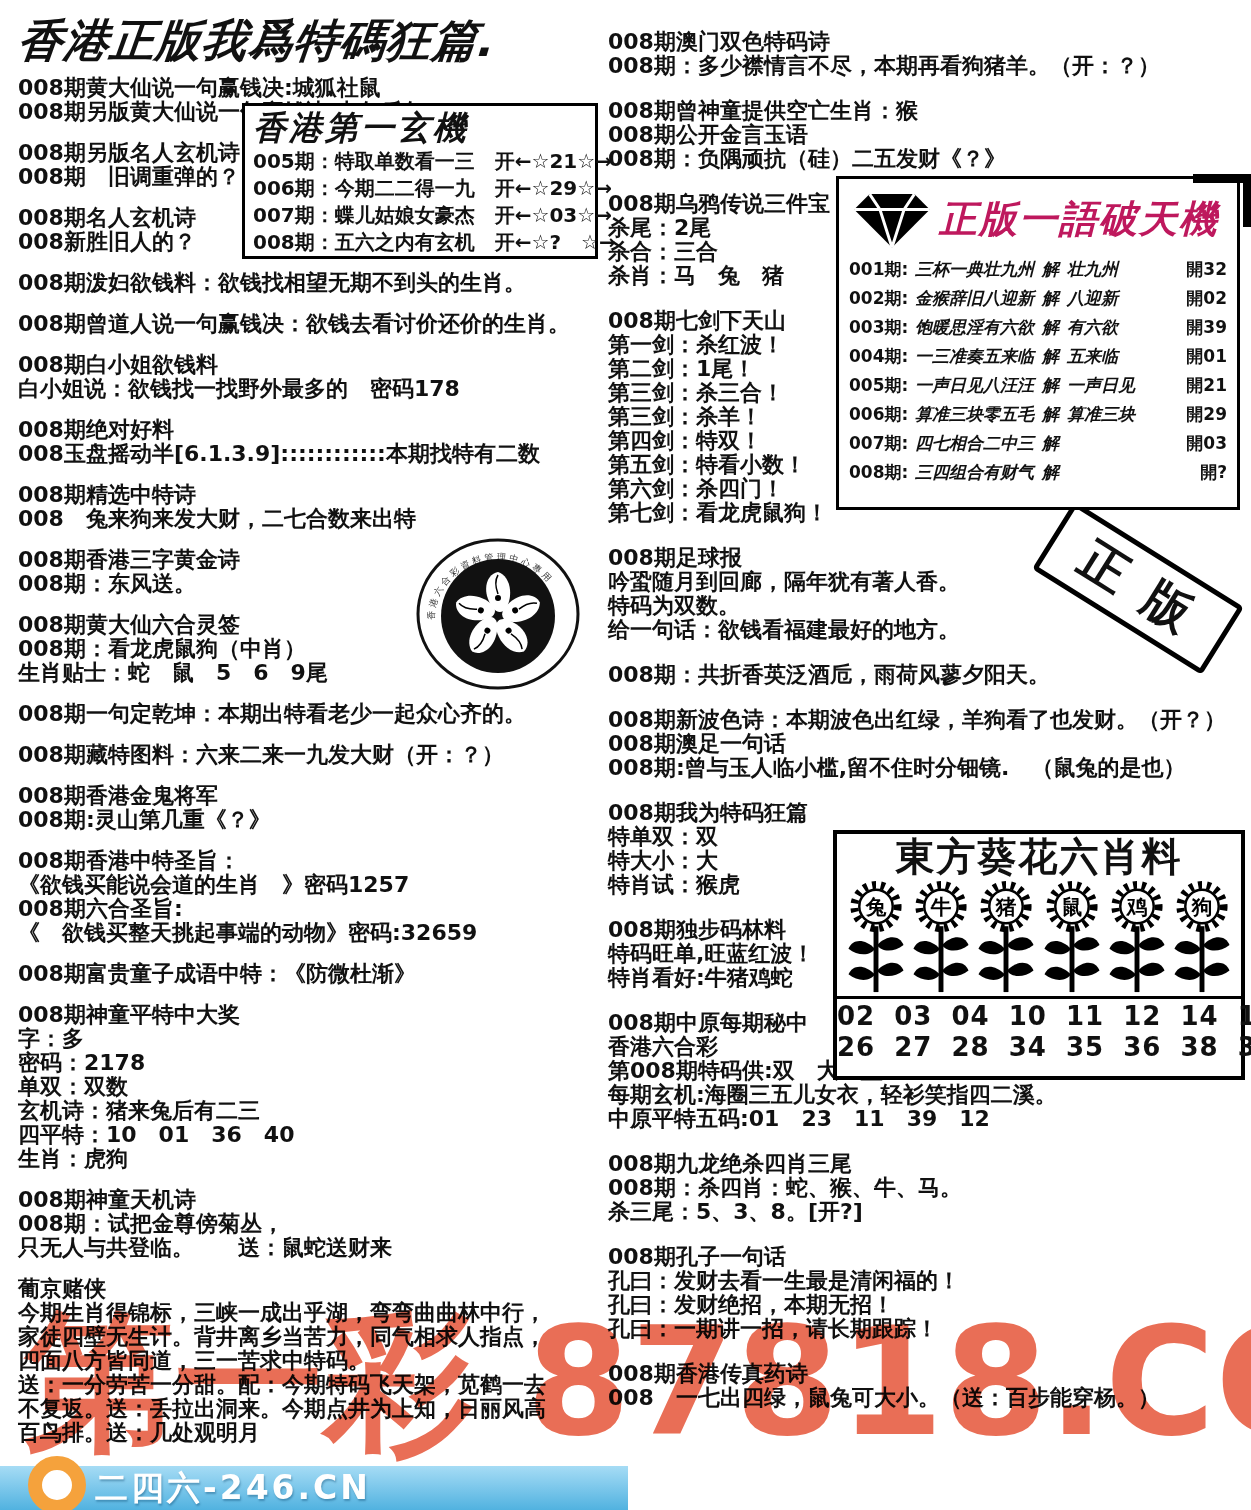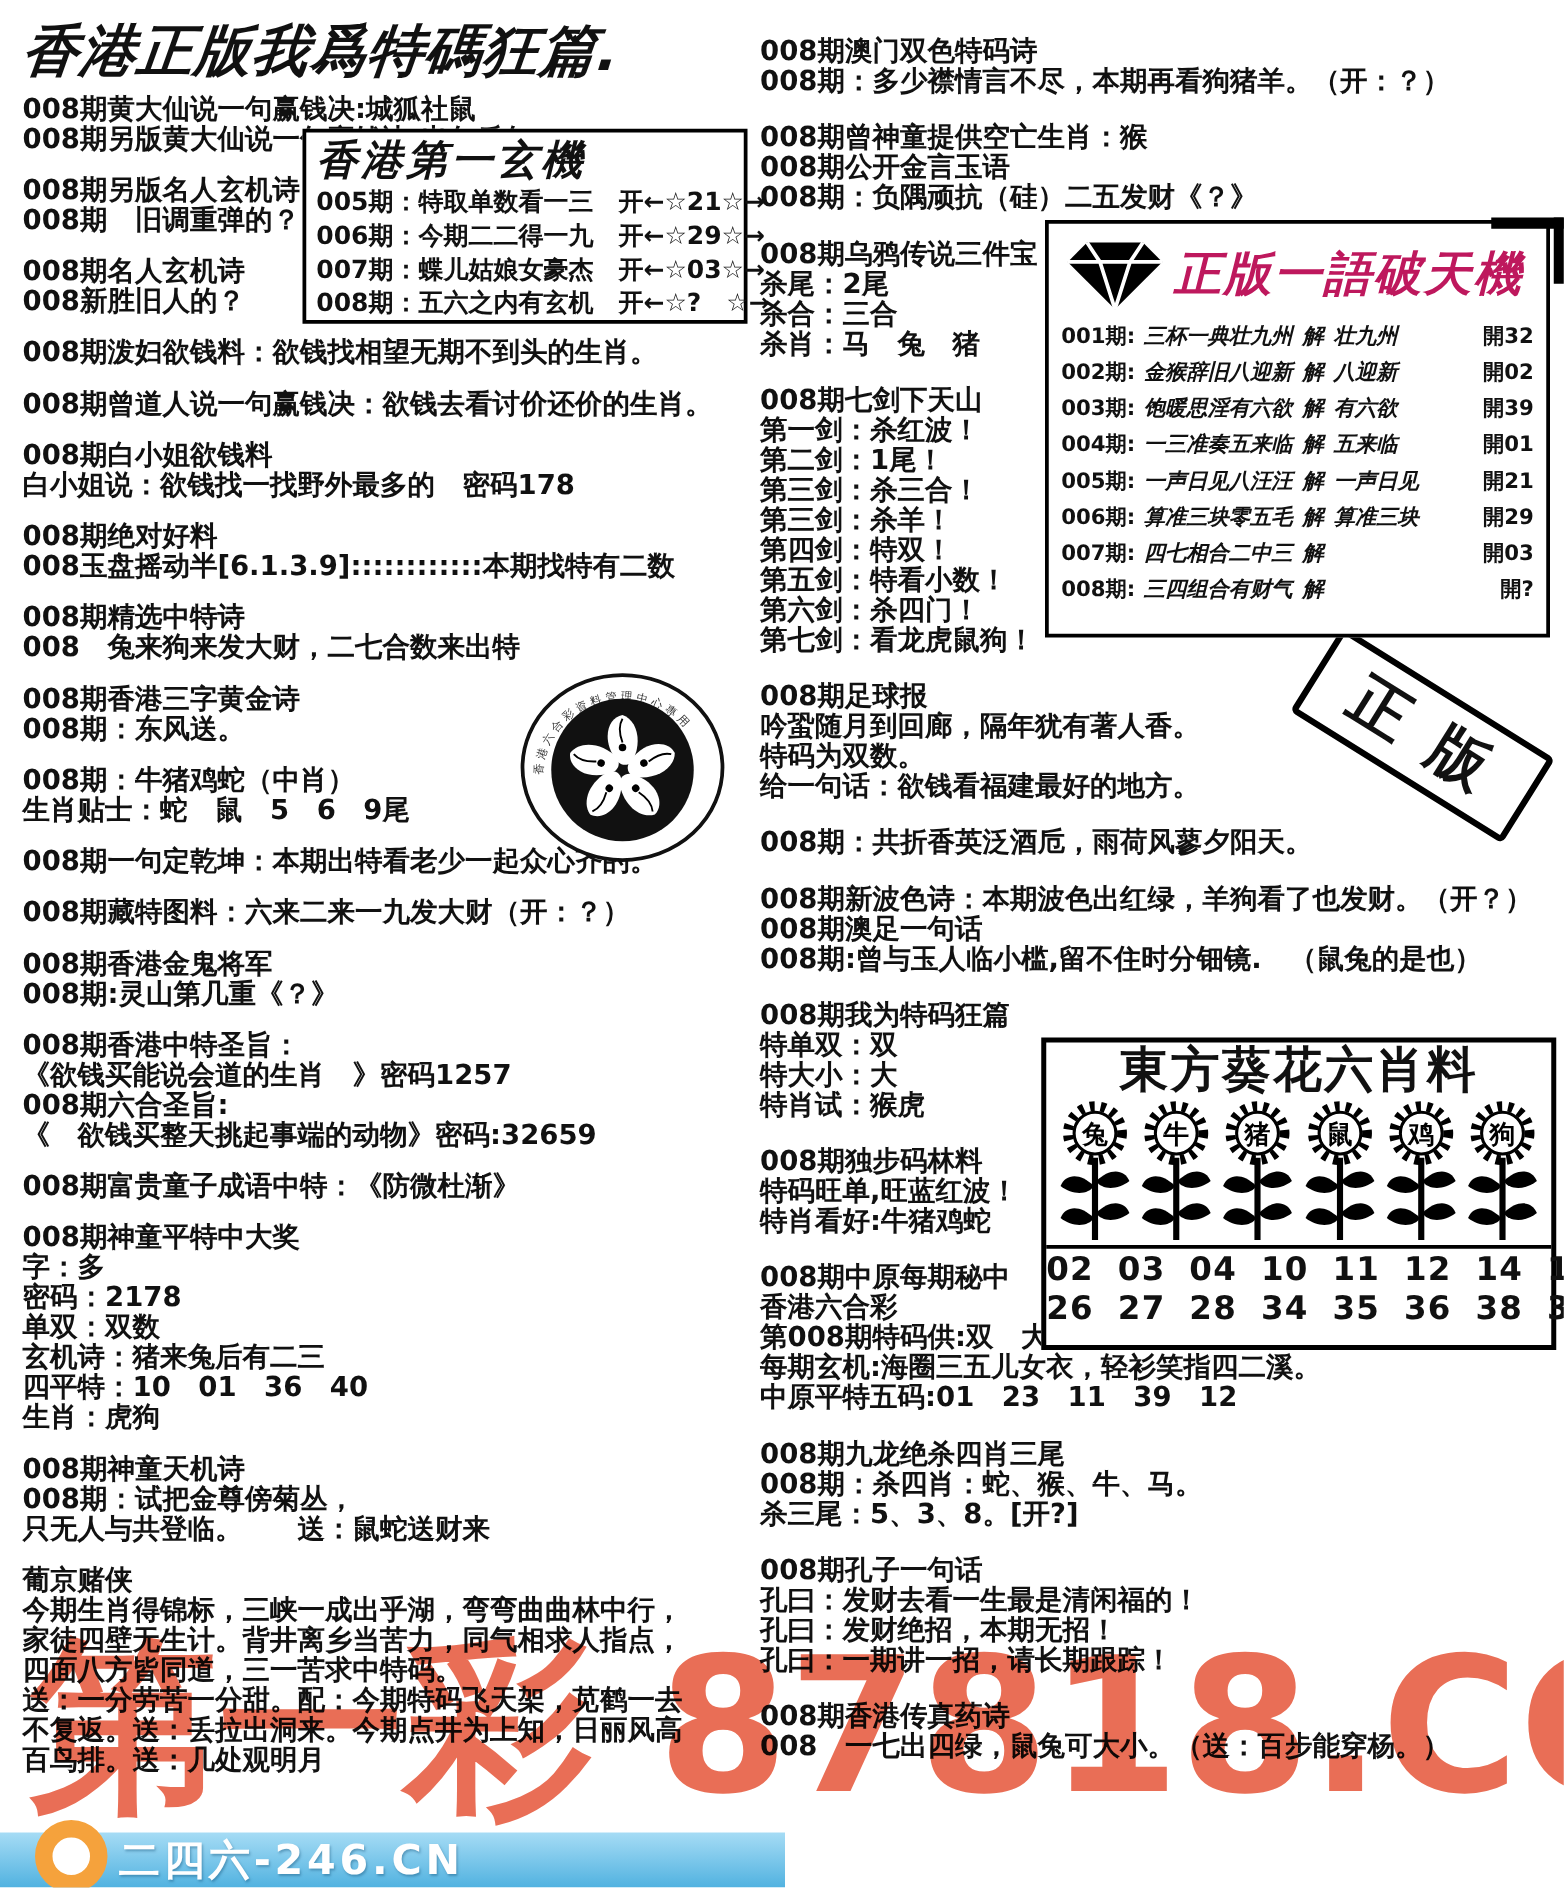--- a/index.html
+++ b/index.html
@@ -115,21 +115,22 @@
       </section>
       <section class="sec">
         <div class="ln">008期精选中特诗</div>
         <div class="ln">008　兔来狗来发大财，二七合数来出特</div>
       </section>
       <section class="sec">
         <div class="ln">008期香港三字黄金诗</div>
         <div class="ln">008期：东风送。</div>
       </section>
       <section class="sec">
-        <div class="ln">008期：牛猪鸡蛇（中肖）</div>
+        <div class="ln">008期黄大仙六合灵签</div>
+        <div class="ln">008期：看龙虎鼠狗（中肖）</div>
         <div class="ln">生肖贴士：蛇　鼠　5　6　9尾</div>
       </section>
       <section class="sec">
         <div class="ln">008期一句定乾坤：本期出特看老少一起众心齐的。</div>
       </section>
       <section class="sec">
         <div class="ln">008期藏特图料：六来二来一九发大财（开：？）</div>
       </section>
       <section class="sec">
         <div class="ln">008期香港金鬼将军</div>

